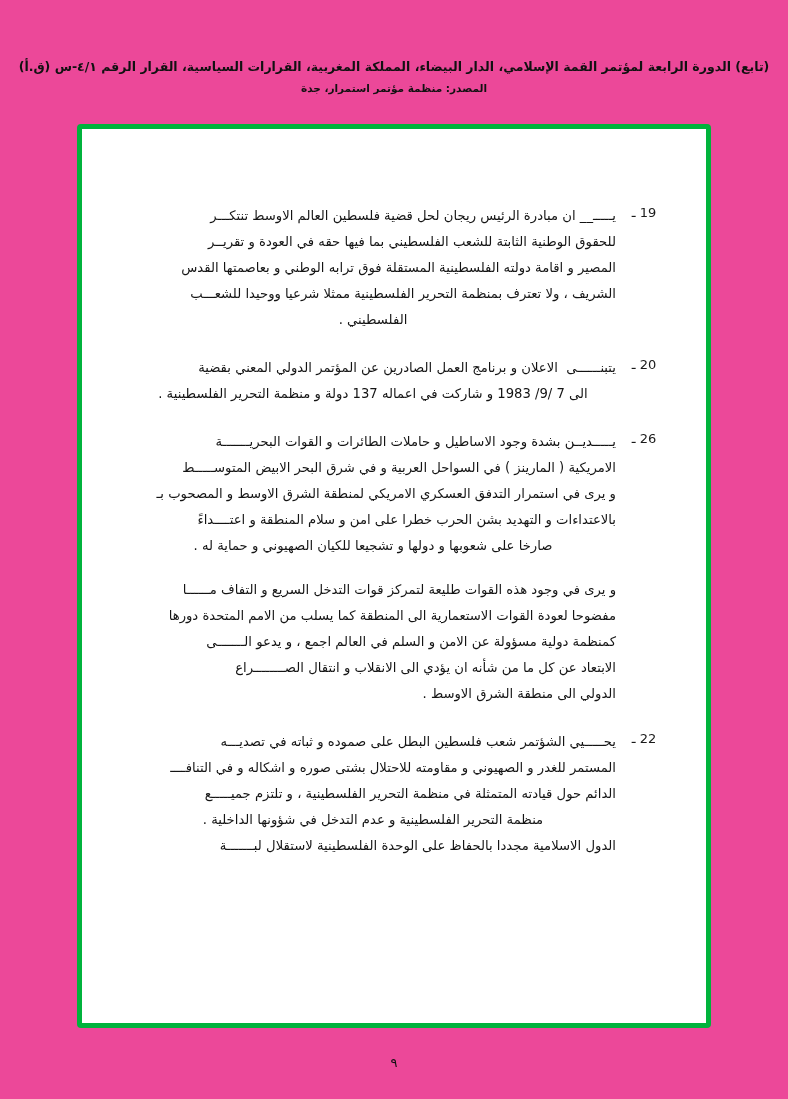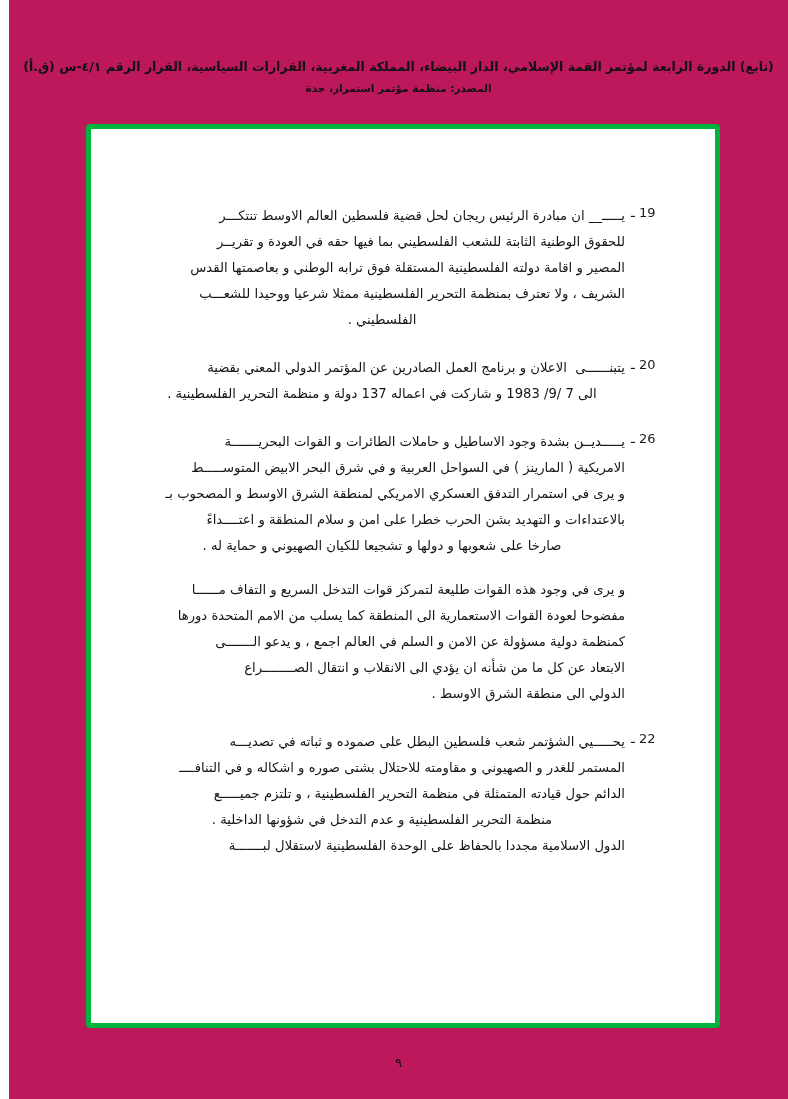--- a/index.html
+++ b/index.html
@@ -12,22 +12,21 @@
     height: 1099px;
     position: relative;
     font-family: "DejaVu Sans", sans-serif;
     color: #111;
     overflow: hidden;
   }
 
   .page {
     position: absolute;
     inset: 0;
-    background: #be185d;
-    margin-left: 9px;
+    background: #ec4899;
   }
 
   
   .doc-header {
     position: absolute;
     top: 58px;
     left: 0;
     right: 0;
     text-align: center;
     direction: rtl;
@@ -70,21 +69,21 @@
   }
 
   .para {
     display: flex;
     flex-direction: row;
     margin-bottom: 22px;
     align-items: flex-start;
   }
   .para-num {
     flex: 0 0 44px;
-    text-align: left;
+    text-align: center;
     font-size: 13px;
     color: #1a1a1a;
     padding-top: 2px;
     white-space: nowrap;
     font-family: "DejaVu Sans", sans-serif;
   }
   .para-body {
     flex: 1 1 auto;
     padding-left: 8px;
     padding-right: 6px;

